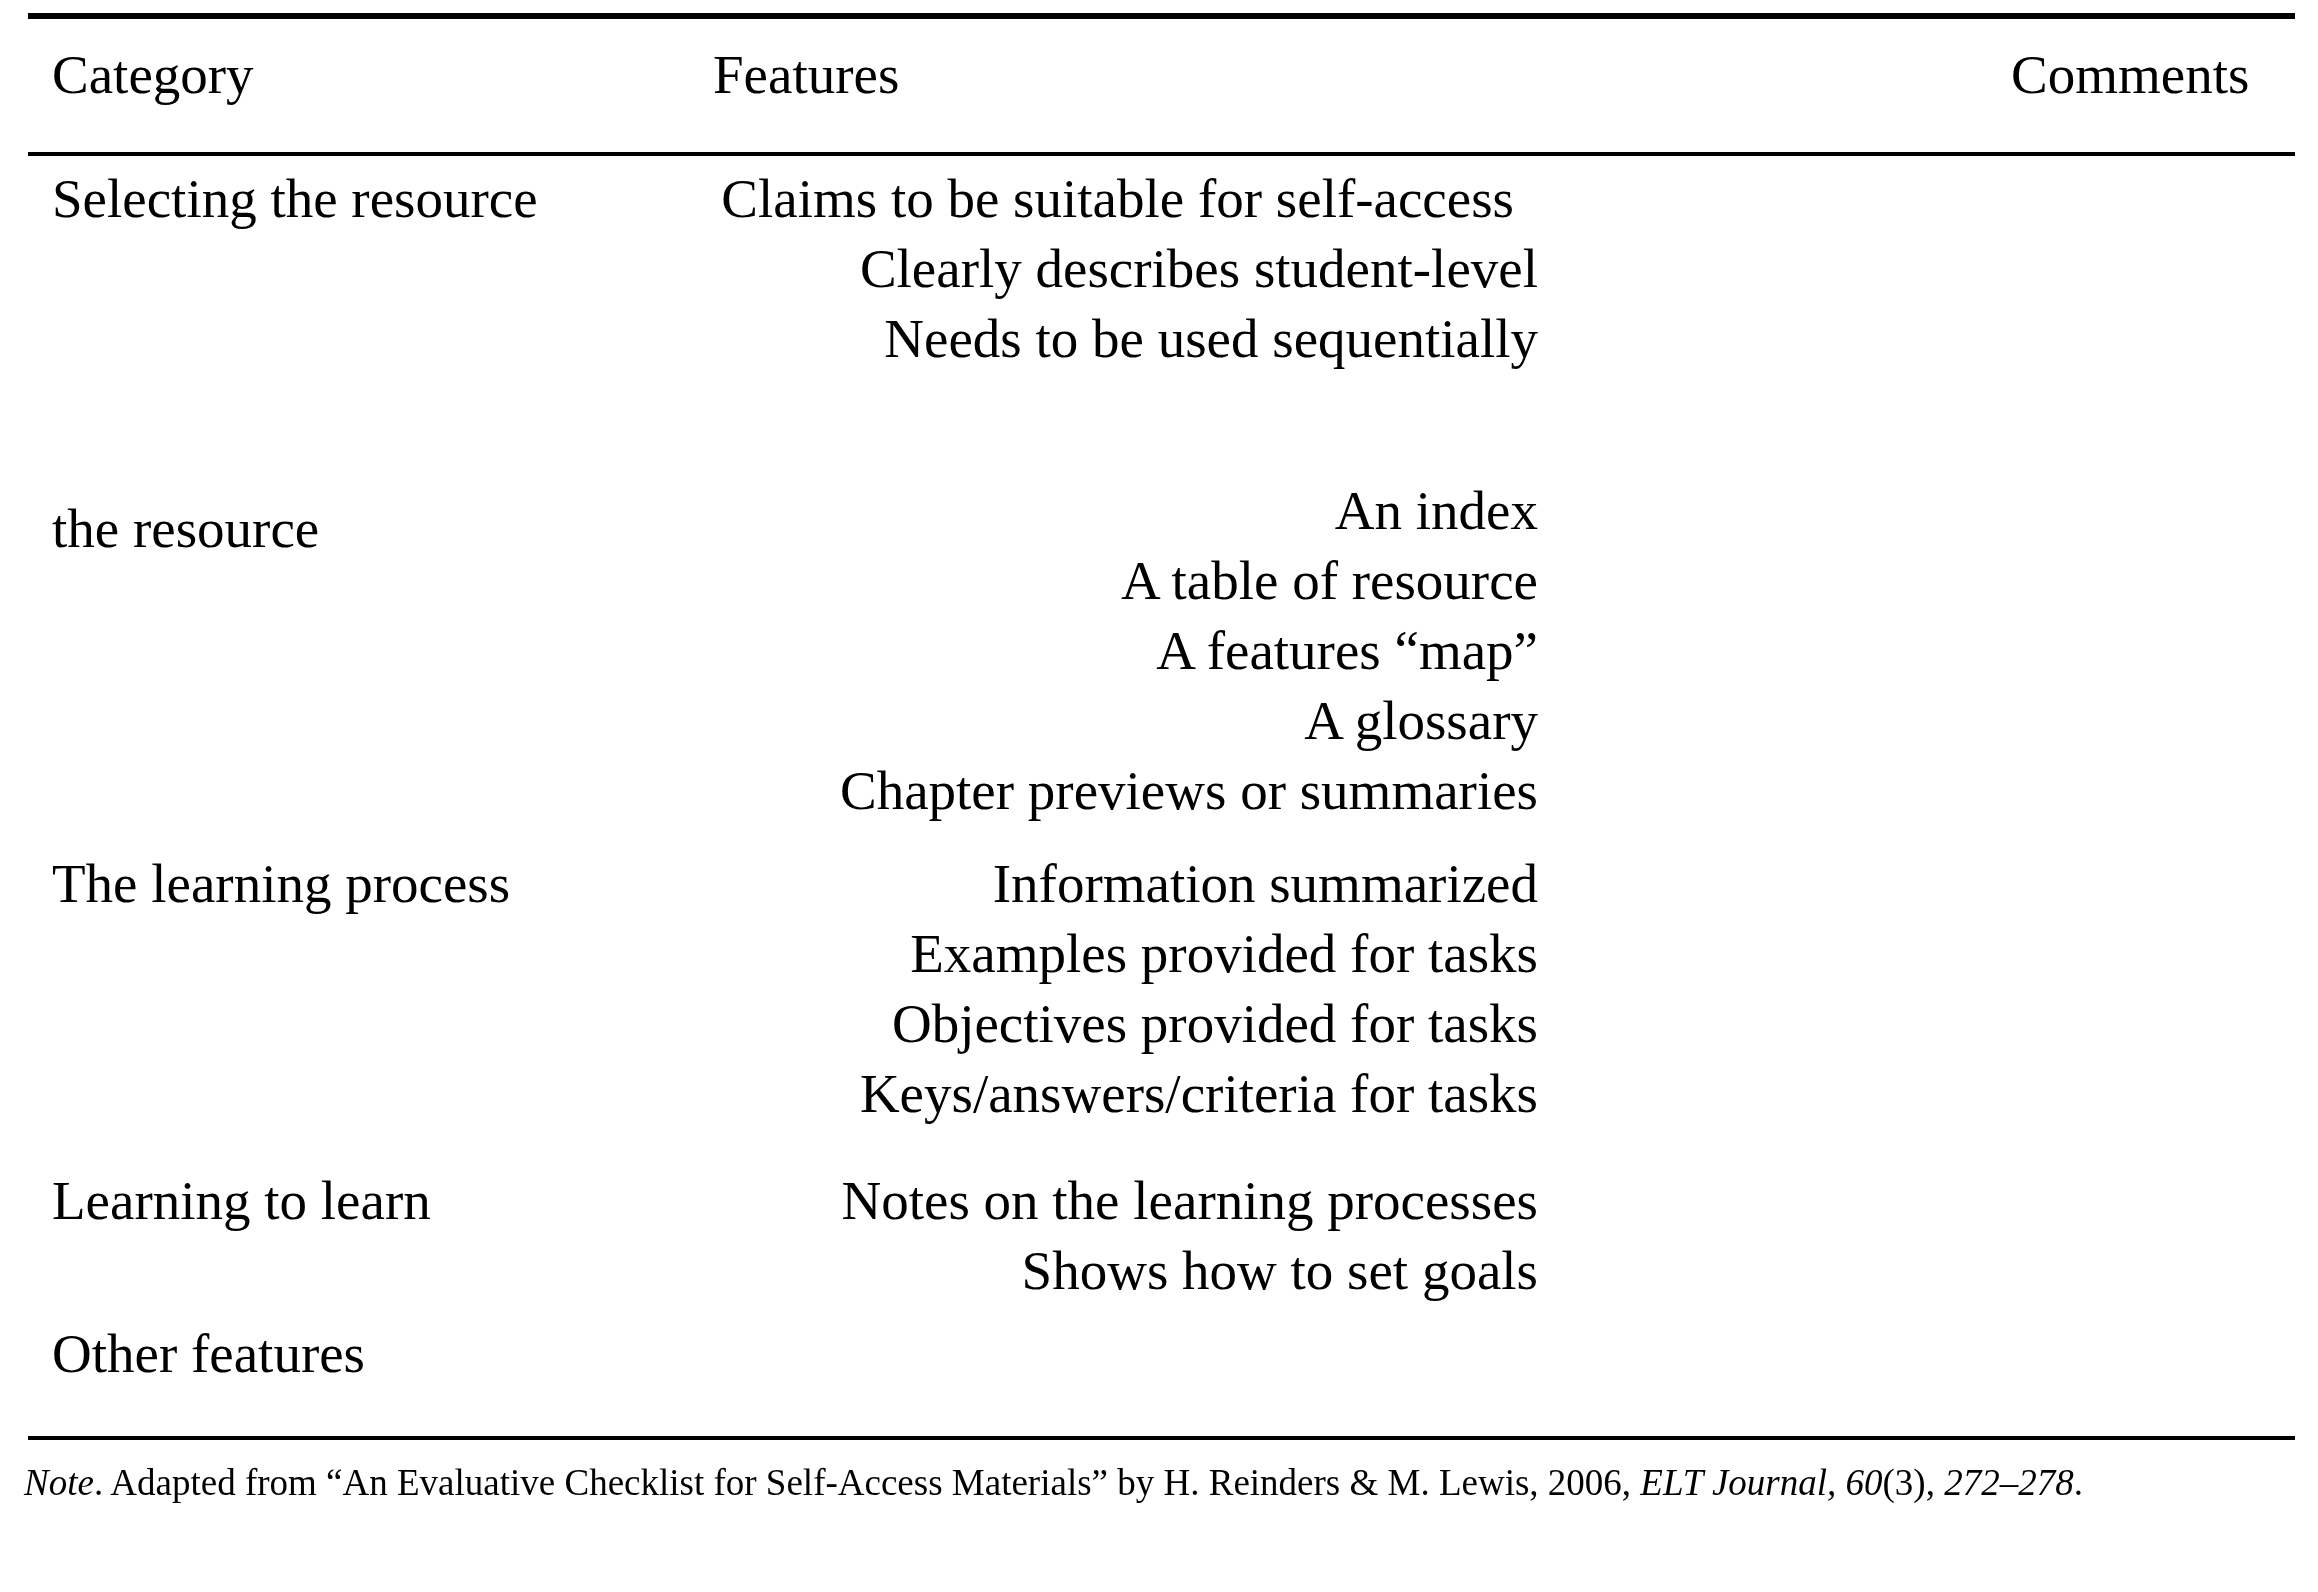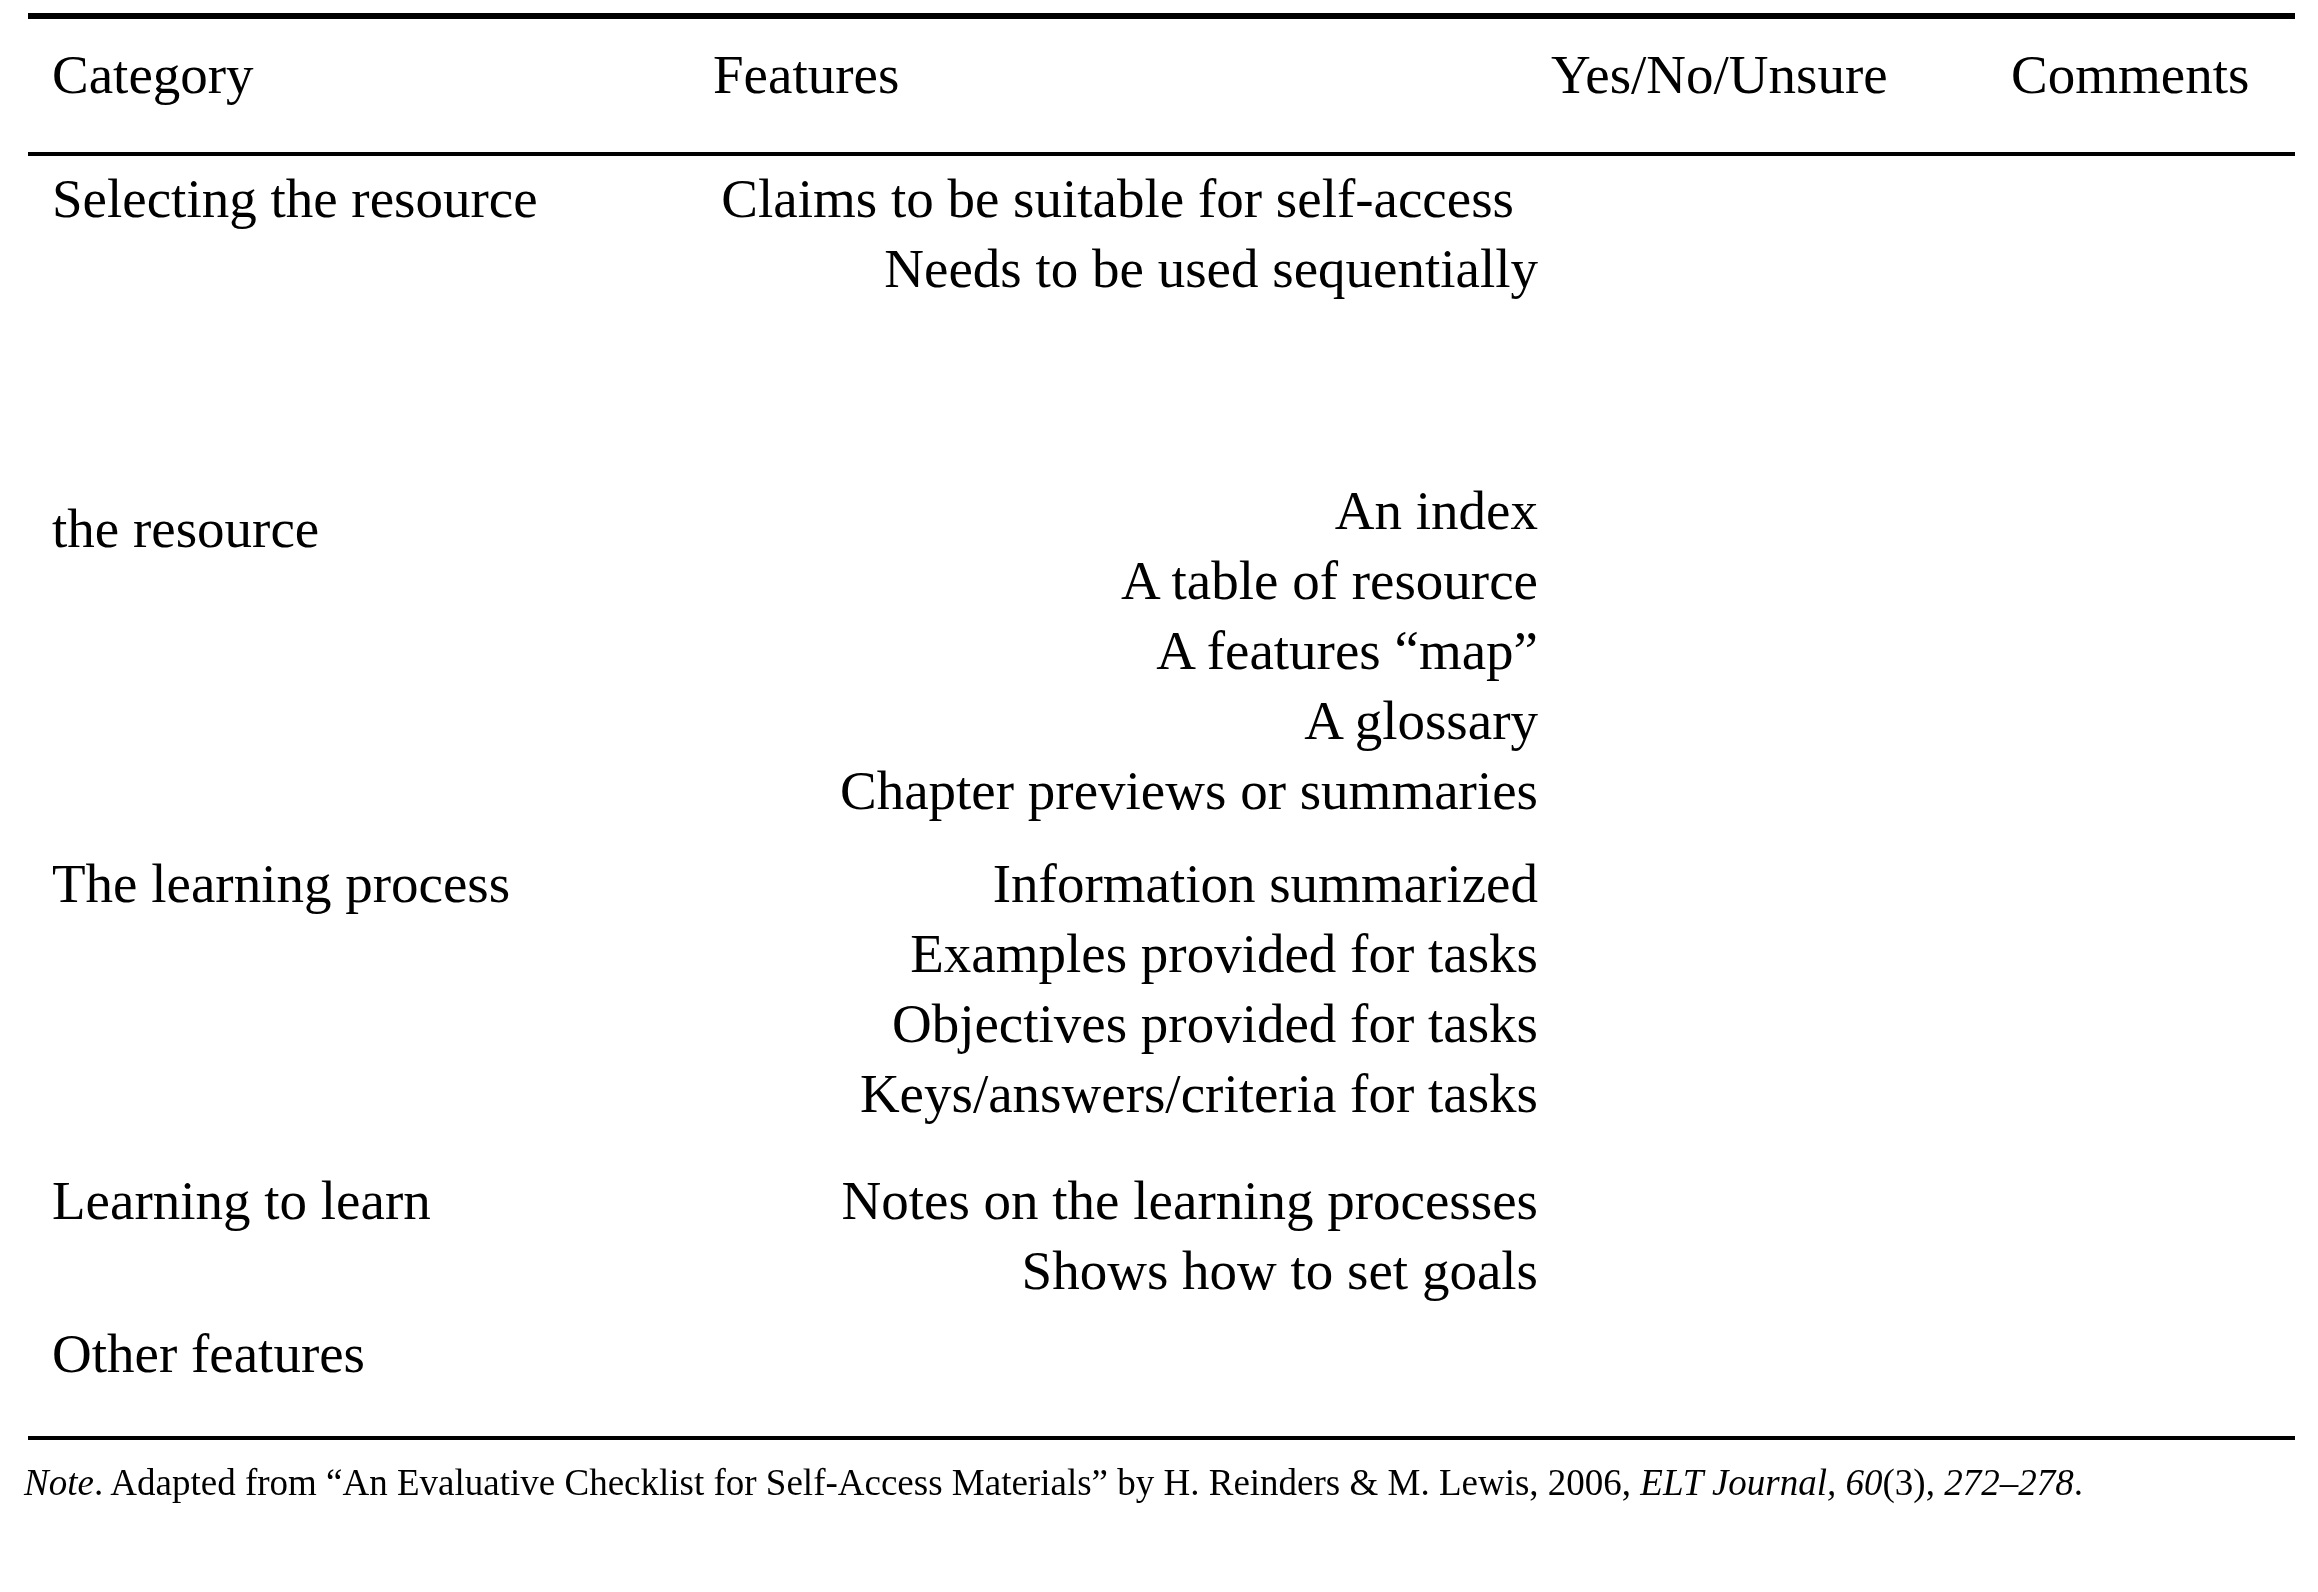--- a/index.html
+++ b/index.html
@@ -91,30 +91,30 @@
 </head>
 <body>
 
 <div class="page">
 
   <div class="rule rule-top"></div>
 
   <div class="hdr-row">
     <div class="header-cell col-category">Category</div>
     <div class="header-cell col-features">Features</div>
-    <div class="header-cell col-yesno">Yes/No/Unsure</div>
     <div class="header-cell col-comments">Comments</div>
   </div>
 
   <div class="rule rule-header"></div>
 
   <div class="body-row row-0">
     <div class="cat-text col-category">Selecting the resource</div>
     <div class="feat-list col-features">
       <div class="feat-item wrapped">Claims to be suitable for self-access</div>
+      <div class="feat-item">Clearly describes student-level</div>
       <div class="feat-item">Needs to be used sequentially</div>
     </div>
     <div class="cat-text col-yesno"></div>
     <div class="cat-text col-comments"></div>
   </div>
 
   <div class="body-row row-1">
     <div class="cat-text two-line col-category">
       <div>the resource</div>
     </div>

